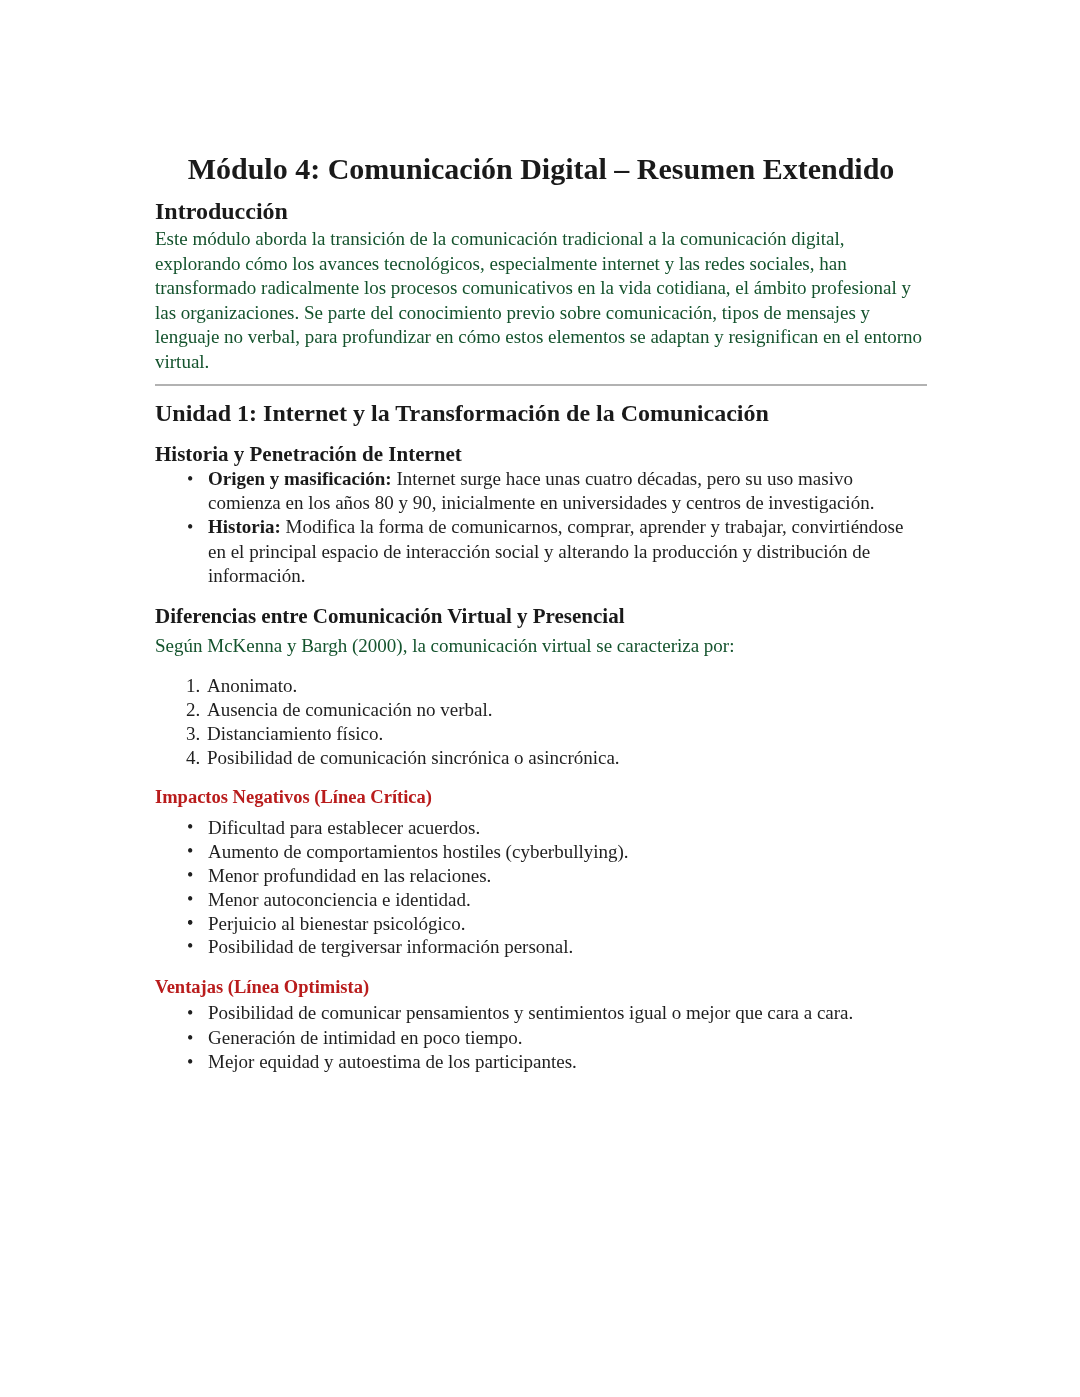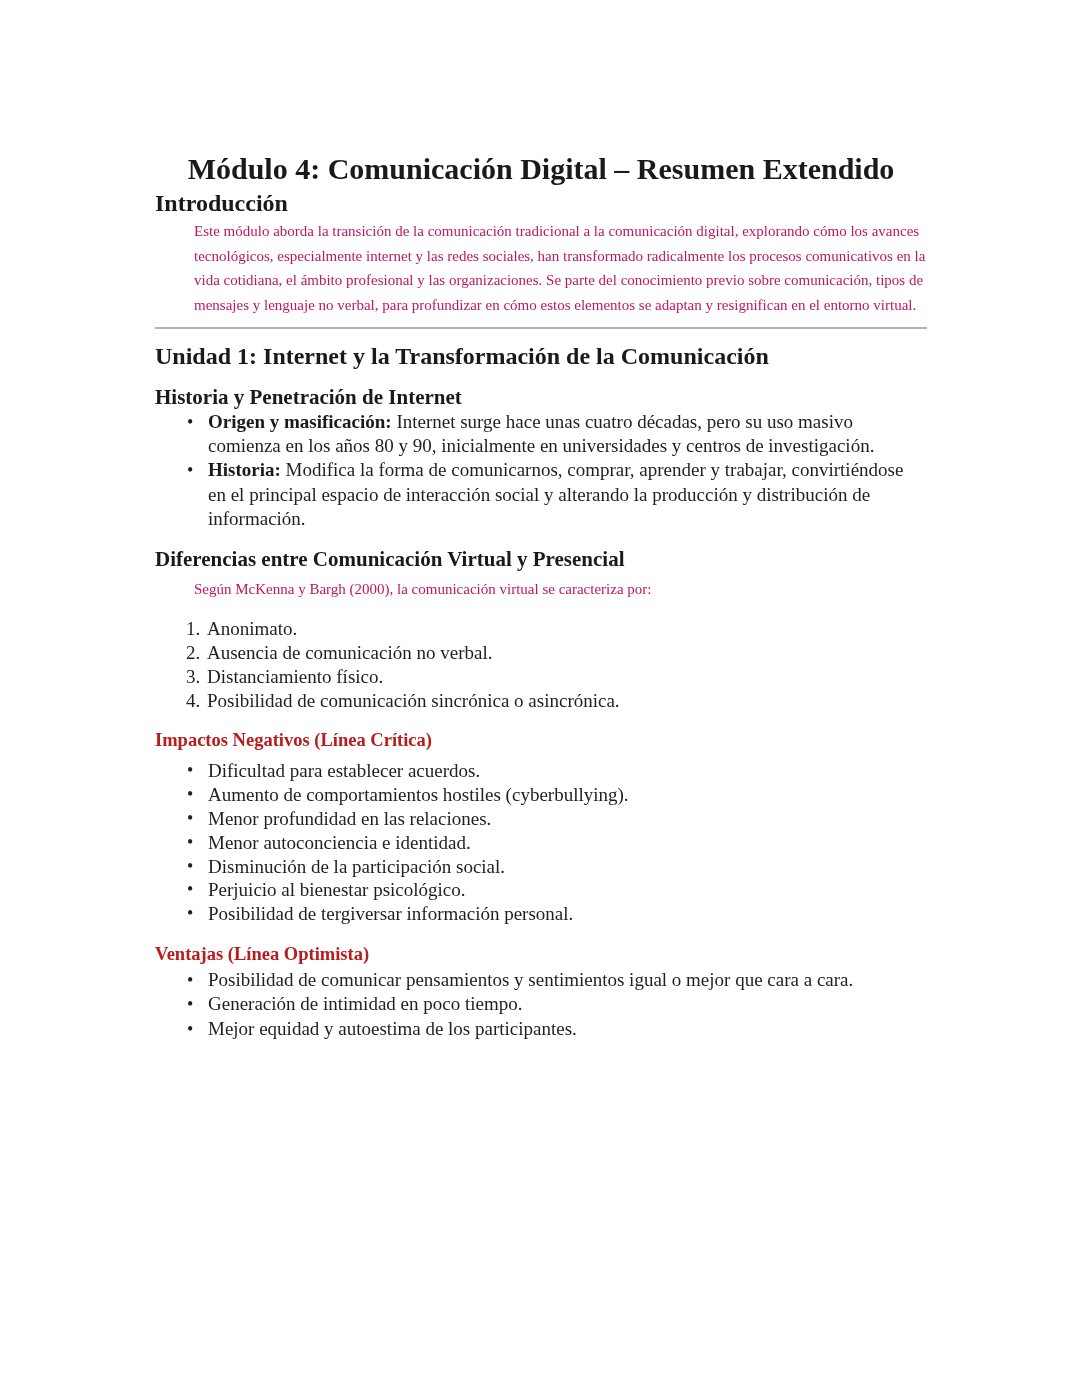--- a/index.html
+++ b/index.html
@@ -27,43 +27,42 @@
     text-align: center;
     color: #1a1a1a;
     letter-spacing: 0;
   }
   h2.sec {
     font-size: 24px;
     line-height: 30px;
     font-weight: 700;
     color: #1a1a1a;
   }
-  h2.intro-heading { }
+  h2.intro-heading { margin-top: 8px; }
   h2.unit-heading  { margin-top: 12px; }
   h3.sub {
     font-size: 21px;
     line-height: 26px;
     font-weight: 700;
     color: #1a1a1a;
   }
   h3.historia-heading    { margin-top: 13px; }
   h3.diferencias-heading { margin-top: 15px; }
   h4.minor {
     font-size: 18.5px;
     line-height: 23px;
     font-weight: 700;
     color: #b91c1c;
   }
   h4.impactos-heading { margin-top: 16px; }
   h4.ventajas-heading { margin-top: 17px; }
   p.body-text {
-    font-size: 15px;
+    font-size: 19px;
     line-height: 24.5px;
-    color: #be185d;
-    margin-left: 39px;
+    color: #14532d;
   }
   p.intro-paragraph { margin-top: 1px; }
   p.lead-paragraph  { margin-top: 5px; }
   hr.divider {
     border: none;
     border-top: 2px solid #b2b2b2;
     margin-top: 10px;
     height: 0;
   }
   ul.bullet-list, ol.num-list {
@@ -158,21 +157,21 @@
       <li>
         <span class="bullet-marker">•</span><span>Aumento de comportamientos hostiles (cyberbullying).</span>
       </li>
       <li>
         <span class="bullet-marker">•</span><span>Menor profundidad en las relaciones.</span>
       </li>
       <li>
         <span class="bullet-marker">•</span><span>Menor autoconciencia e identidad.</span>
       </li>
       <li>
-        <span class="bullet-marker">•</span><span>Disminución de la participación social.</span>
+        <span class="bullet-marker">•</span>
       </li>
       <li>
         <span class="bullet-marker">•</span><span>Perjuicio al bienestar psicológico.</span>
       </li>
       <li>
         <span class="bullet-marker">•</span><span>Posibilidad de tergiversar información personal.</span>
       </li>
     </ul>
 
     <h4 class="minor ventajas-heading">Ventajas (Línea Optimista)</h4>

